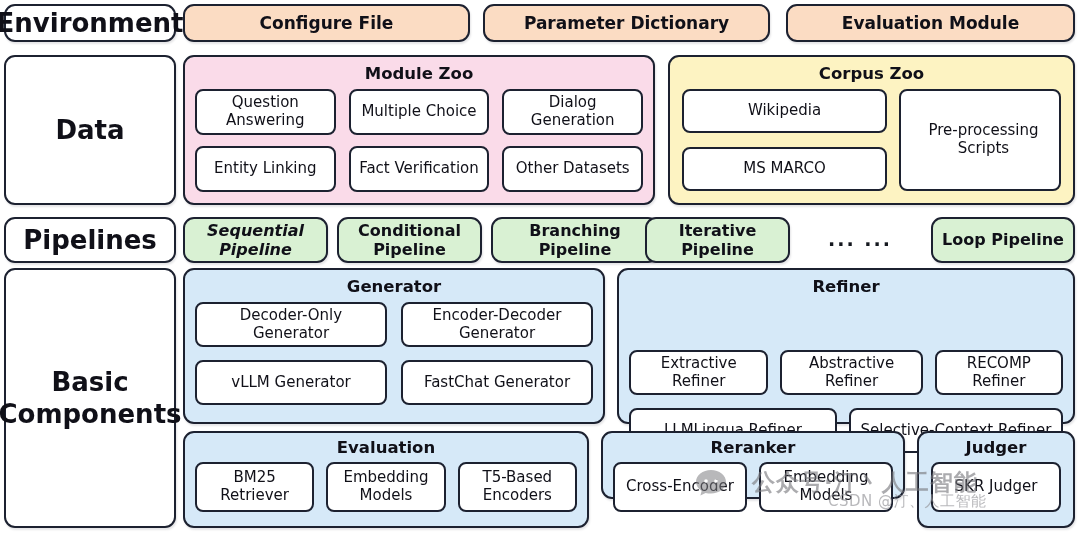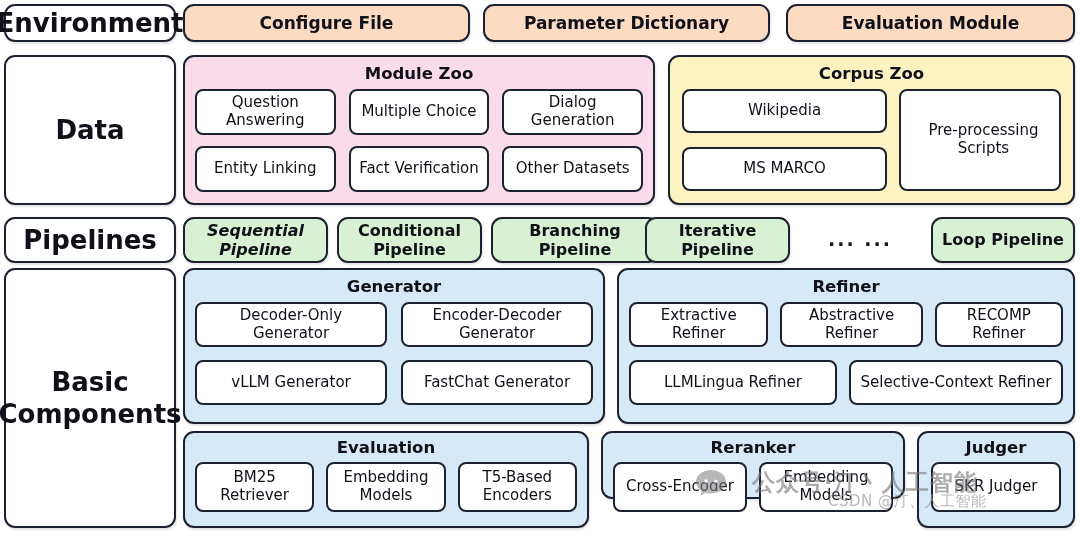--- a/index.html
+++ b/index.html
@@ -29,21 +29,21 @@
           display:flex; align-items:center; justify-content:center; text-align:center;
           font-size:15px; line-height:1.18; padding:2px 5px; }
 
   .dz-grid { grid-template-columns:1fr 1fr 1fr; column-gap:13px; row-gap:11px;
              grid-auto-rows:46px; }
   .cz-grid { grid-template-columns:1fr 162px; column-gap:12px; row-gap:14px;
              grid-auto-rows:44px; padding:0 12px; }
   .cz-side { grid-column:2; grid-row:1 / span 2;padding-left:12px; }
 
   .gen-grid { grid-template-columns:1fr 1fr; column-gap:14px; row-gap:13px; grid-auto-rows:45px; }
-  .ref-row1 { grid-template-columns:1fr 1.02fr 0.92fr; column-gap:12px; grid-auto-rows:45px; }
+  .ref-row1 { grid-template-columns:1fr 1.02fr 0.92fr; column-gap:12px; grid-auto-rows:45px;margin-top:48px; }
   .ref-row2 { grid-template-columns:1fr 1.03fr; column-gap:12px; grid-auto-rows:45px; margin-top:13px; }
   .ret-grid { grid-template-columns:1fr 1fr 1fr; column-gap:12px; grid-auto-rows:50px; }
   .rer-grid { grid-template-columns:1fr 1fr; column-gap:12px; grid-auto-rows:50px; }
   .jud-grid { grid-template-columns:1fr; grid-auto-rows:50px; padding:0 12px; }
 
   .ellipsis { position:absolute; font-size:19px; font-weight:700; letter-spacing:2px;
               color:#15181f; }
 
   .watermark { position:absolute; display:flex; align-items:center; gap:25px;
                color:rgba(120,120,125,0.62); font-weight:700; font-size:23px;

